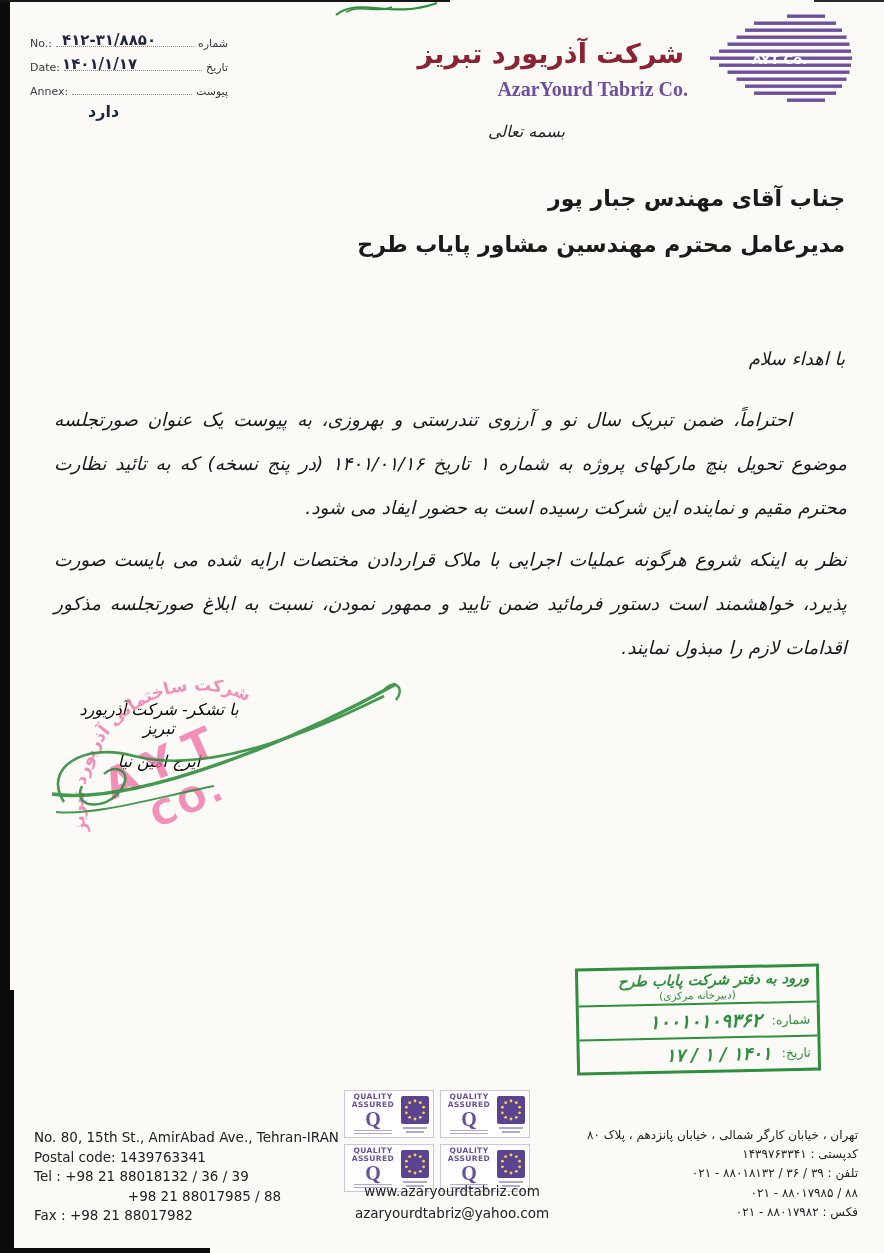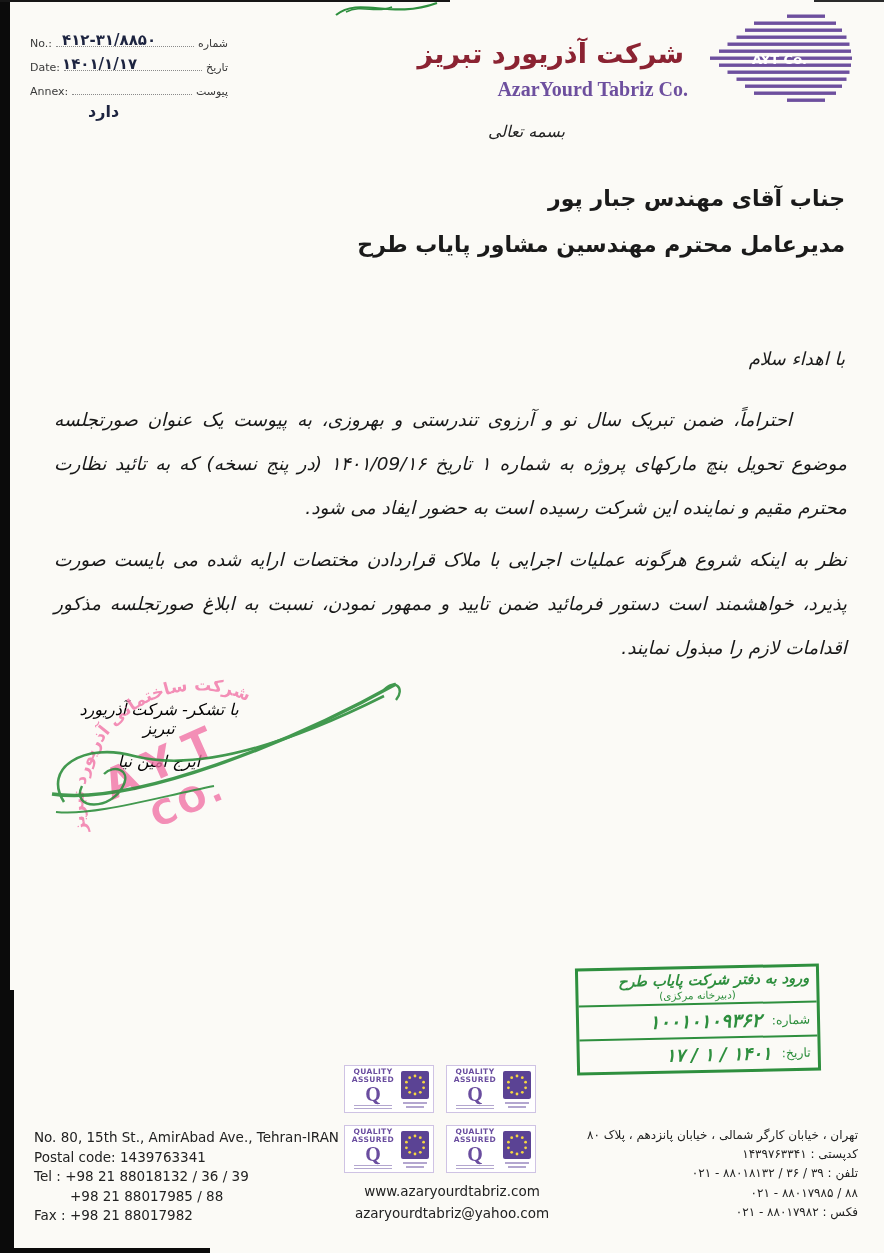--- a/index.html
+++ b/index.html
@@ -58,34 +58,34 @@
   .rs-head{border-bottom:2px solid #2e8f3e;padding:3px 7px 2px;}
   .rs-title{font-size:14.5px;font-weight:700;font-style:italic;white-space:nowrap;}
   .rs-sub{font-size:10.5px;text-align:center;margin-top:1px;}
   .rs-row{display:flex;align-items:center;gap:10px;padding:5px 7px;border-bottom:2px solid #2e8f3e;}
   .rs-row.rs-last{border-bottom:none;}
   .rs-label{font-size:12.5px;white-space:nowrap;}
   .rs-num{font-size:19px;font-weight:700;font-style:italic;letter-spacing:2px;}
   .rs-date{font-size:18px;font-weight:700;font-style:italic;letter-spacing:2px;}
 
   
-  .qgrid{position:absolute;left:344px;top:1065px;display:grid;grid-template-columns:90px 90px;
-         grid-auto-rows:48px;gap:12px;}
+  .qgrid{position:absolute;left:344px;top:1090px;display:grid;grid-template-columns:90px 90px;
+         grid-auto-rows:48px;gap:6px;}
   .qstamp{background:#fff;border:1px solid #cfc3e4;display:flex;padding:2px;box-sizing:border-box;}
   .q-left{flex:1;display:flex;flex-direction:column;align-items:center;line-height:1;}
   .q-w{font-size:7.5px;font-weight:800;color:#6a4d9f;letter-spacing:.4px;}
   .q-q{font-size:20px;font-weight:800;color:#6a4d9f;margin-top:1px;
        font-family:"Liberation Serif",serif;}
   .q-lines{width:38px;height:5px;margin-top:1px;
            background:repeating-linear-gradient(to bottom,#b3a6cf 0 1px,transparent 1px 3px);}
   .q-right{width:32px;display:flex;align-items:flex-start;justify-content:center;padding-top:2px;}
 
   
   .footer-en{position:absolute;left:34px;top:1128px;font-size:13.5px;line-height:1.45;color:#222;}
-  .footer-en .indent{padding-left:36px;}
+  .footer-en .indent{padding-left:36px;text-align:center;}
   .footer-center{position:absolute;left:334px;top:1183px;width:236px;text-align:center;
                  font-size:13.5px;color:#222;}
   .footer-center .email{margin-top:6px;}
   .footer-fa{position:absolute;right:26px;top:1126px;text-align:right;direction:rtl;
              font-size:12px;line-height:1.6;color:#222;}
 </style>
 </head>
 <body>
 
 <div class="page">
@@ -147,21 +147,21 @@
   <div class="bismillah">بسمه تعالی</div>
 
   <div class="recipient">
     <div>جناب آقای مهندس جبار پور</div>
     <div>مدیرعامل محترم مهندسین مشاور پایاب طرح</div>
   </div>
 
   <div class="salutation">با اهداء سلام</div>
 
   <div class="letter-body">
-    <p class="p1">احتراماً، ضمن تبریک سال نو و آرزوی تندرستی و بهروزی، به پیوست یک عنوان صورتجلسه موضوع تحویل بنچ مارکهای پروژه به شماره ۱ تاریخ ۱۴۰۱/09/۱۶ (در پنج نسخه) که به تائید نظارت محترم مقیم و نماینده این شرکت رسیده است به حضور ایفاد می شود.</p>
+    <p class="p1">احتراماً، ضمن تبریک سال نو و آرزوی تندرستی و بهروزی، به پیوست یک عنوان صورتجلسه موضوع تحویل بنچ مارکهای پروژه به شماره ۱ تاریخ ۱۴۰۱/۰۱/۱۶ (در پنج نسخه) که به تائید نظارت محترم مقیم و نماینده این شرکت رسیده است به حضور ایفاد می شود.</p>
     <p class="p2">نظر به اینکه شروع هرگونه عملیات اجرایی با ملاک قراردادن مختصات ارایه شده می بایست صورت پذیرد، خواهشمند است دستور فرمائید ضمن تایید و ممهور نمودن، نسبت به ابلاغ صورتجلسه مذکور اقدامات لازم را مبذول نمایند.</p>
   </div>
 
   <div class="sig">
     <div>با تشکر- شرکت آذریورد تبریز</div>
     <div class="sig2">ایرج امین نیا</div>
   </div>
 
   <svg class="pink-stamp" width="330" height="250" viewBox="0 0 330 250">
     <defs>

